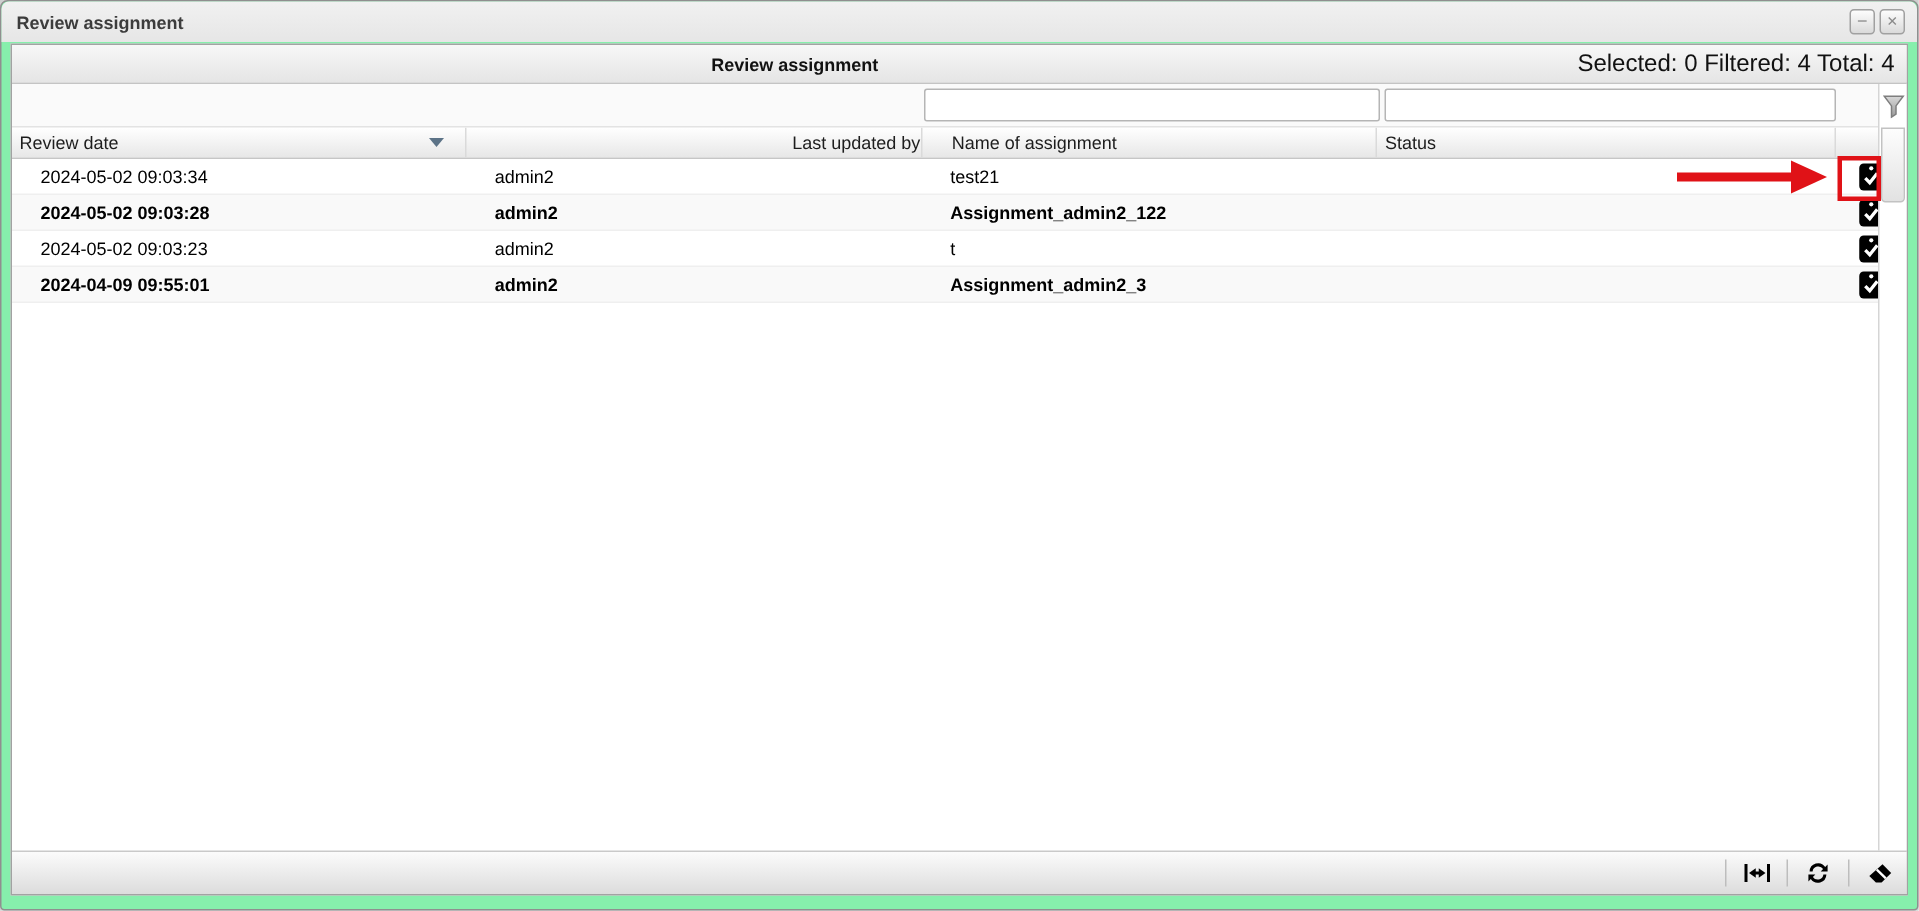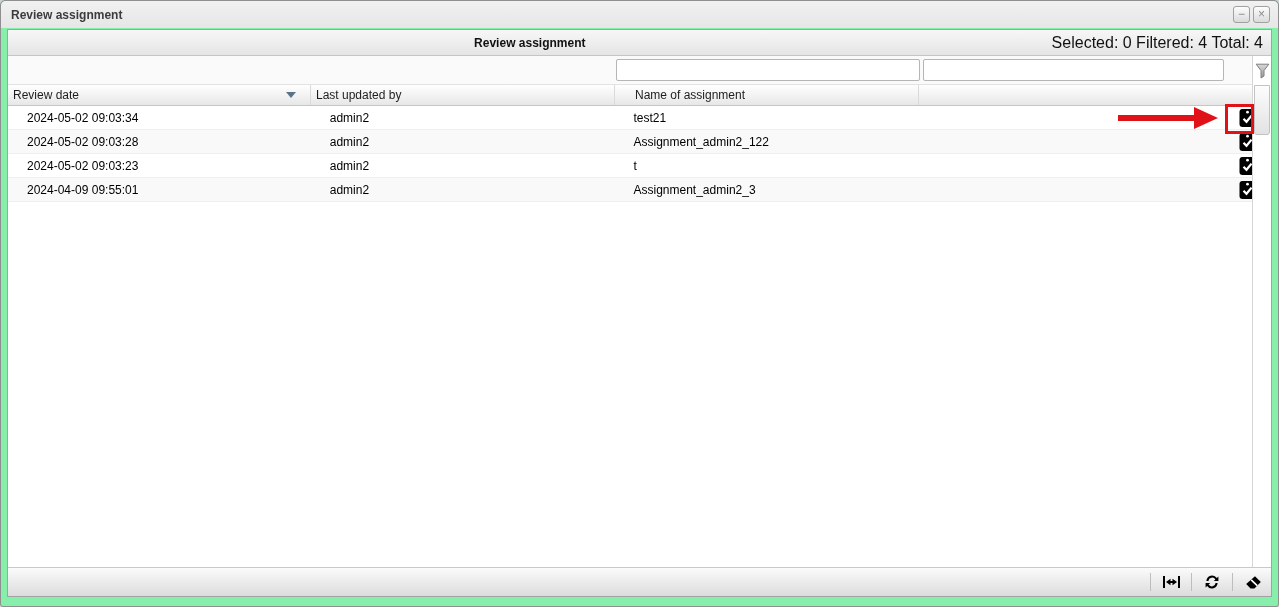--- a/index.html
+++ b/index.html
@@ -37,31 +37,31 @@
     border-radius:2px; background:#fff; font:12px "Liberation Sans", sans-serif; padding:0 4px; }
   .fi-name   { left:608px; width:304px; }
   .fi-status { left:915px; width:301px; }
 
   
   .header-row { height:21px; flex:none; display:flex; align-items:center;
     background:linear-gradient(#ffffff,#e7e7e7); border-bottom:1px solid #c6c6c6;
     font-size:12px; color:#1d1d1d; }
   .hcell { height:100%; display:flex; align-items:center; padding-left:5px;
     border-right:1px solid #dadada; cursor:default; }
-  .w1 { width:303px; } .w2 { width:304px; } .w3 { width:304px;padding-left:20px; }
+  .w1 { width:303px; } .w2 { width:304px;justify-content:flex-end; } .w3 { width:304px;padding-left:20px; }
   .w4 { width:306px; } .w5 { width:28px; border-right:none; padding-left:0; }
   .sort-arrow { margin-left:auto; margin-right:14px; width:0; height:0;
     border-left:5px solid transparent; border-right:5px solid transparent;
     border-top:6px solid #5c7387; }
 
   
   .grid-body { flex:1; background:#fff; overflow:hidden; }
   .grid-row { height:24px; display:flex; align-items:center; font-size:12px;
     color:#000; border-bottom:1px solid #efefef; background:#fff; }
-  .grid-row.alt { background:#f9f9f9; }
+  .grid-row.alt { background:#f9f9f9;font-weight:bold; }
   .cell { padding-left:19px; overflow:hidden; white-space:nowrap; }
   .cell.w5 { display:flex; justify-content:center; align-items:center; }
 
   
   .right-strip { width:19px; flex:none; border-left:1px solid #d5d5d5;
     background:#fff; display:flex; flex-direction:column; align-items:center; }
   .strip-filter-seg { height:29px; display:flex; align-items:center; justify-content:center; }
   .strip-thumb { width:16px; height:50px; background:linear-gradient(#fdfdfd,#e2e2e2);
     border:1px solid #c2c2c2; border-radius:0 0 3px 3px; }
 
@@ -115,20 +115,23 @@
         <div class="header-row">
           <div class="hcell w1">
             <span>Review date</span>
             <span class="sort-arrow"></span>
           </div>
           <div class="hcell w2">
             <span>Last updated by</span>
           </div>
           <div class="hcell w3">
             <span>Name of assignment</span>
+          </div>
+          <div class="hcell w4">
+            <span>Status</span>
           </div>
           <div class="hcell w5"></div>
         </div>
 
         <div class="grid-body">
 
           <div class="grid-row">
             <div class="cell w1">2024-05-02 09:03:34</div>
             <div class="cell w2">admin2</div>
             <div class="cell w3">test21</div>

